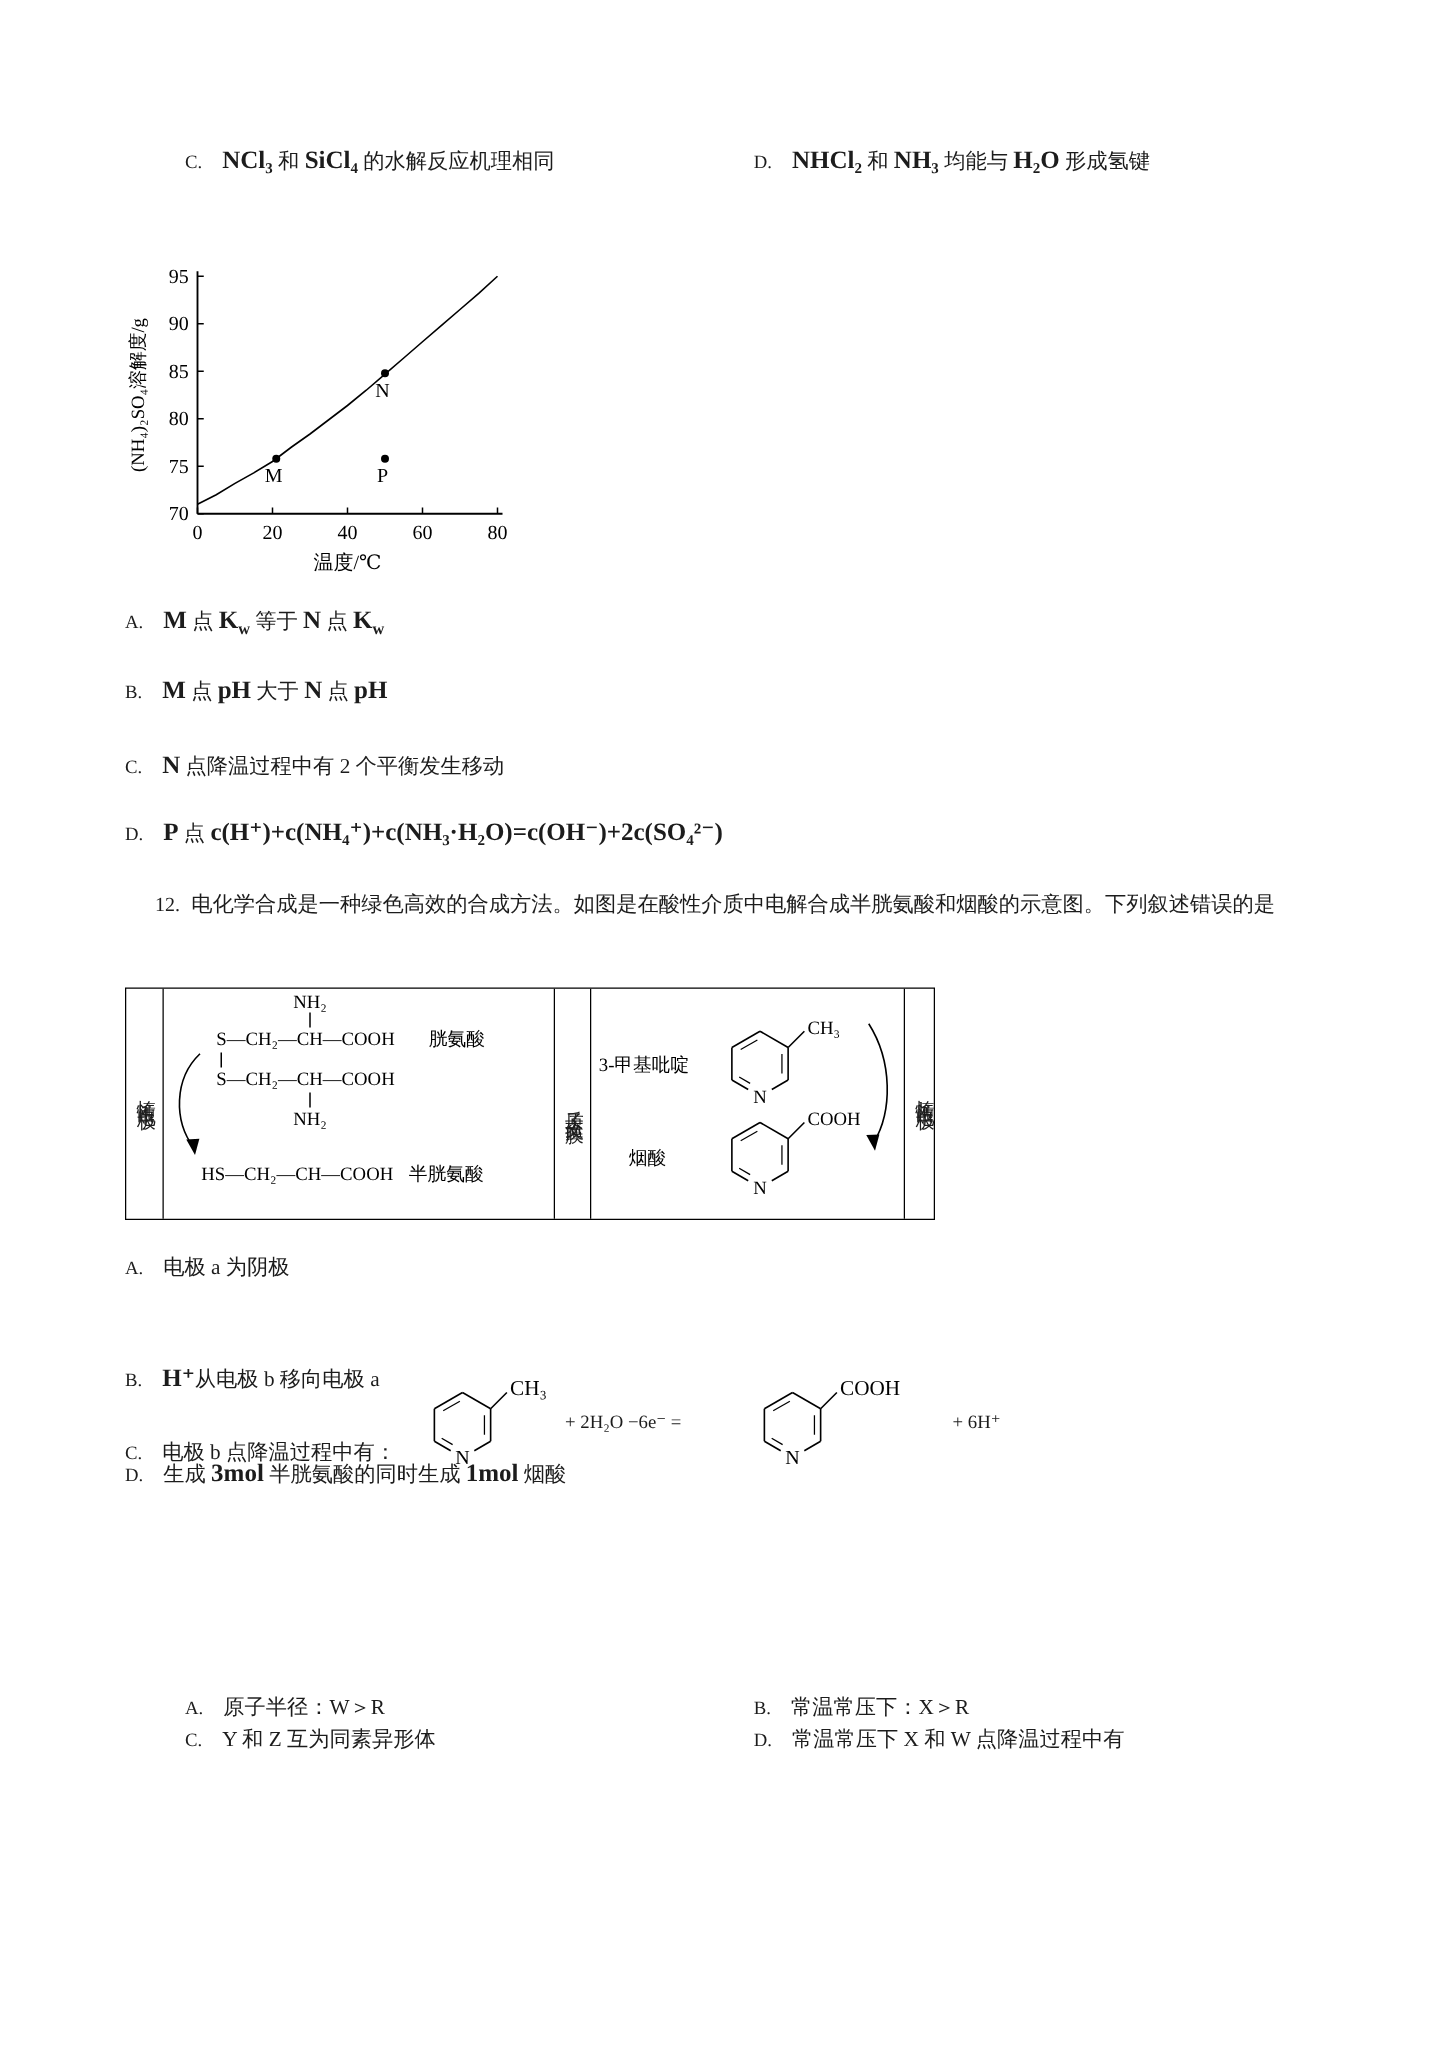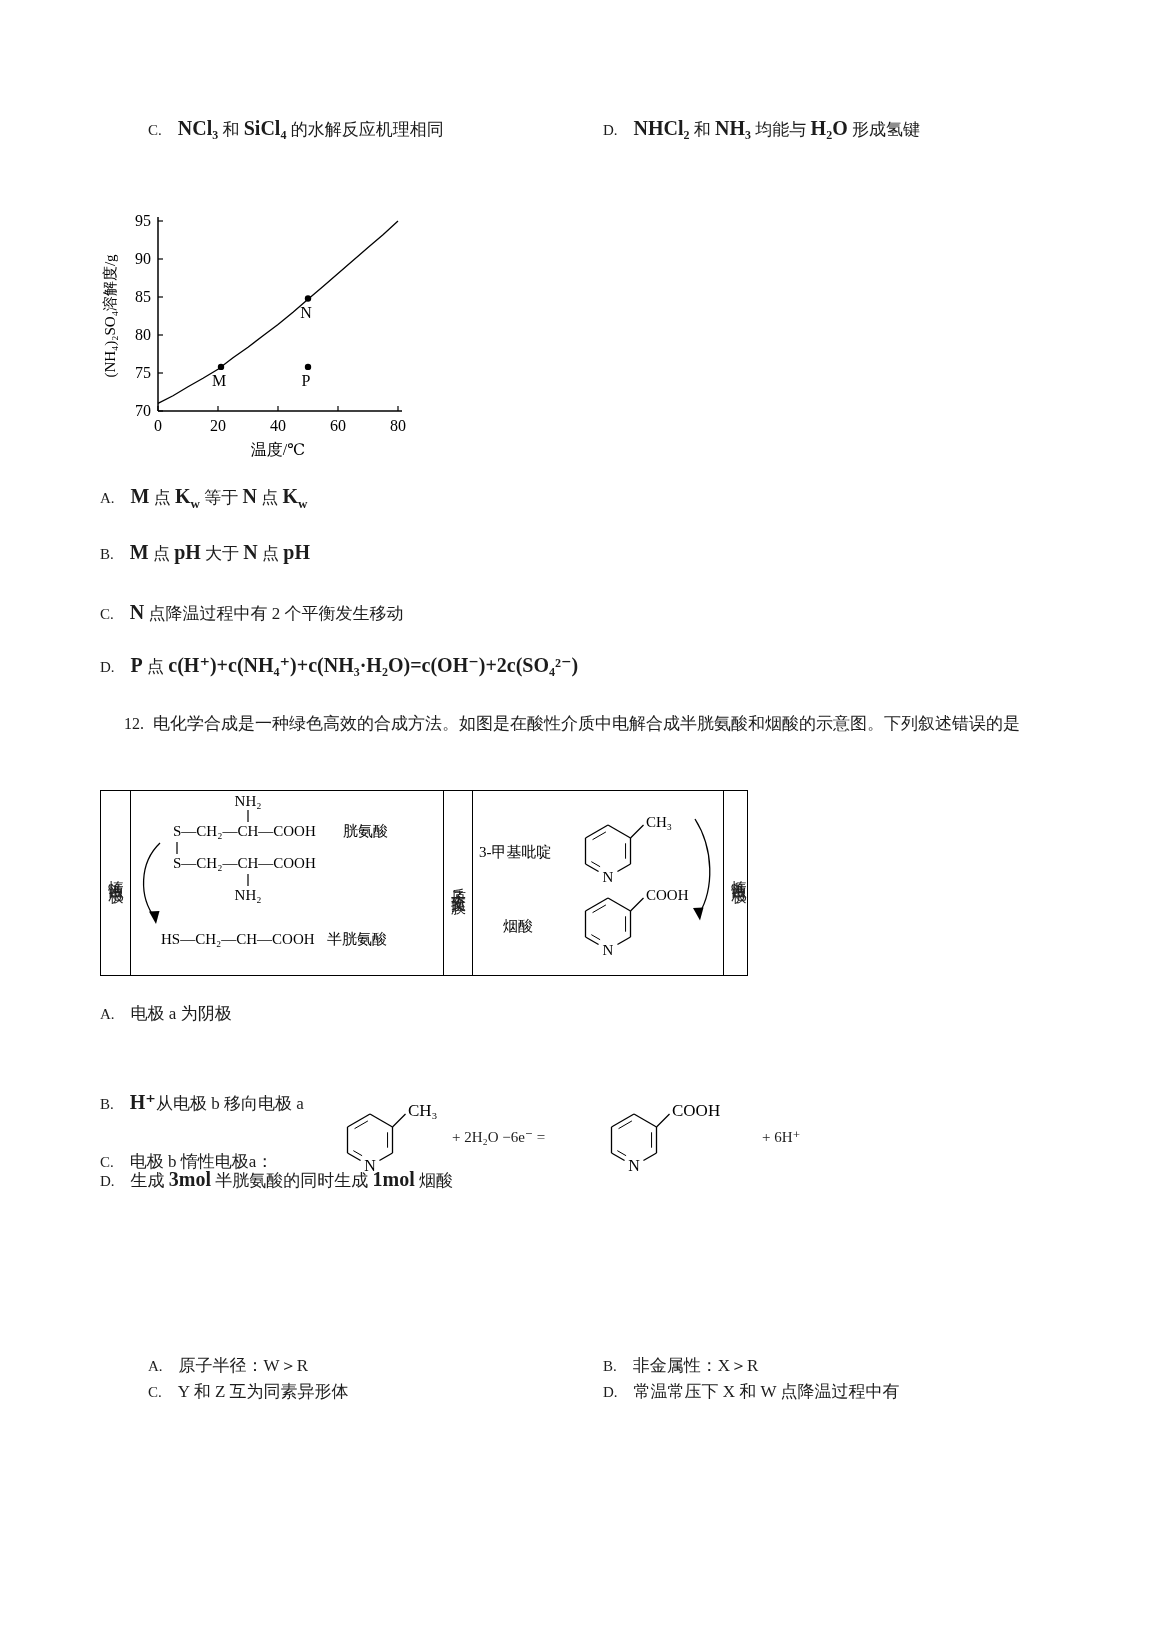--- a/index.html
+++ b/index.html
@@ -162,21 +162,21 @@
   </div>
 
   <div class="abs opt" style="left:100px;top:1002px;">
     <span class="olab">A.</span><span>电极 a 为阴极</span>
   </div>
   <div class="abs opt" style="left:100px;top:1054px;margin-top:36px;">
     <span class="olab">B.</span><span><b>H⁺</b>从电极 b 移向电极 a</span>
   </div>
 
   <div class="abs opt" style="left:100px;top:1150px;">
-    <span class="olab">C.</span><span>电极 b 惰性电极a：</span>
+    <span class="olab">C.</span><span>电极 b 点降温过程中有：</span>
   </div>
   <svg class="abs" style="left:328px;top:1082px;" width="130" height="102">
     <g>
         <line x1="42" y1="32" x2="64.5" y2="45" stroke="#000" stroke-width="1.3"></line>
         <line x1="64.5" y1="45" x2="64.5" y2="71" stroke="#000" stroke-width="1.3"></line>
         <line x1="19.5" y1="71" x2="19.5" y2="45" stroke="#000" stroke-width="1.3"></line>
         <line x1="19.5" y1="45" x2="42" y2="32" stroke="#000" stroke-width="1.3"></line>
         <line x1="64.5" y1="71" x2="51.45" y2="78.53999999999999" stroke="#000" stroke-width="1.3"></line>
         <line x1="32.55" y1="78.54" x2="19.5" y2="71" stroke="#000" stroke-width="1.3"></line>
         <line x1="26.555999999999997" y1="46.6432" x2="39.894" y2="38.936800000000005" stroke="#000" stroke-width="1"></line>
@@ -209,21 +209,21 @@
   <div class="abs opt" style="left:100px;top:1168px;">
     <span class="olab">D.</span><span>生成 <b>3mol</b> 半胱氨酸的同时生成 <b>1mol</b> 烟酸</span>
   </div>
 
 
   <div class="abs twocol" style="left:100px;top:1354px;height:30px;text-decoration:underline;">
     <div class="col1 opt">
       <span class="olab">A.</span><span>原子半径：W＞R</span>
     </div>
     <div class="col2 opt">
-      <span class="olab">B.</span><span>非金属性：X＞R</span>
+      <span class="olab">B.</span><span>常温常压下：X＞R</span>
     </div>
   </div>
   <div class="abs twocol" style="left:100px;top:1380px;height:30px;">
     <div class="col1 opt">
       <span class="olab">C.</span><span>Y 和 Z 互为同素异形体</span>
     </div>
     <div class="col2 opt">
       <span class="olab">D.</span><span>常温常压下 X 和 W 点降温过程中有</span>
     </div>
   </div>

